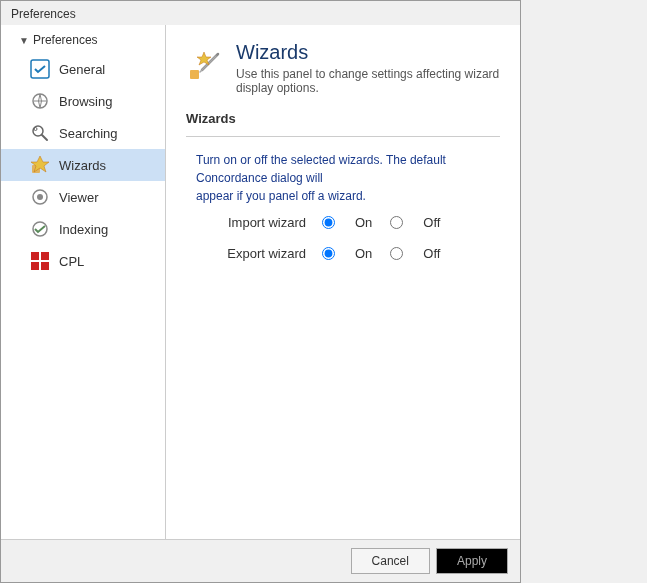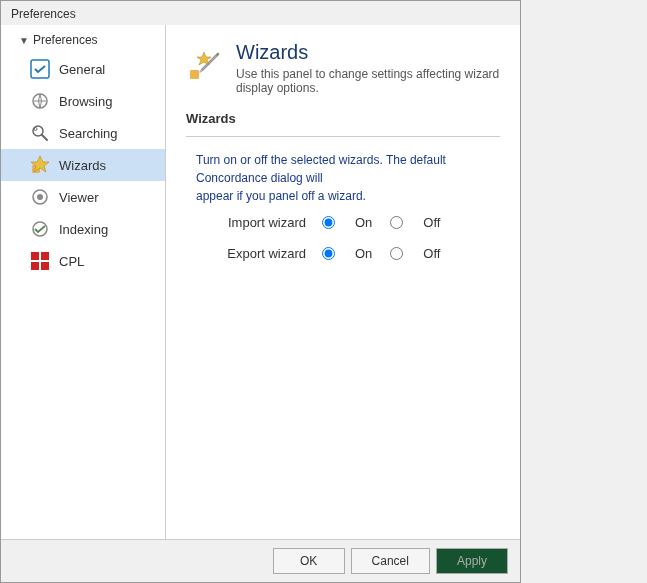--- a/index.html
+++ b/index.html
@@ -166,21 +166,21 @@
       font-size: 12px;
       border: 1px solid #aaa;
       background: #f5f5f5;
       cursor: pointer;
       color: #333;
       min-width: 72px;
     }
     .btn:disabled {
       color: #aaa;
       cursor: default;
-      background: #14532d;
+      background: #000000;
     }
     
     .wand-svg {
       width: 36px;
       height: 36px;
     }
   </style>
 </head>
 <body>
 
@@ -320,17 +320,16 @@
           <div class="radio-option">
             <input type="radio" name="export-wizard" id="export-off" style="">
             <label for="export-off">Off</label>
           </div>
         </div>
       </div>
     </div>
   </div>
 
   <div class="footer">
-    <button class="btn">OK</button>
     <button class="btn">Cancel</button>
     <button class="btn" disabled="">Apply</button>
   </div>
 </div>
 
 </body></html>

